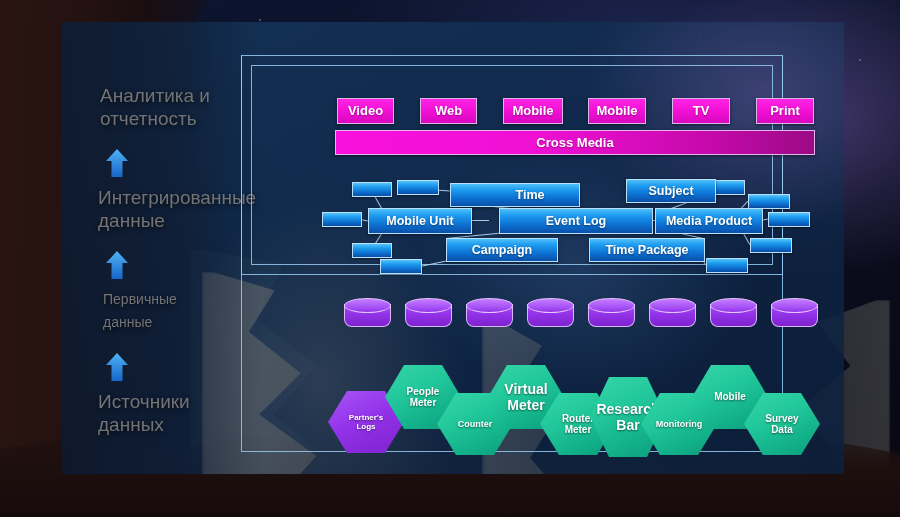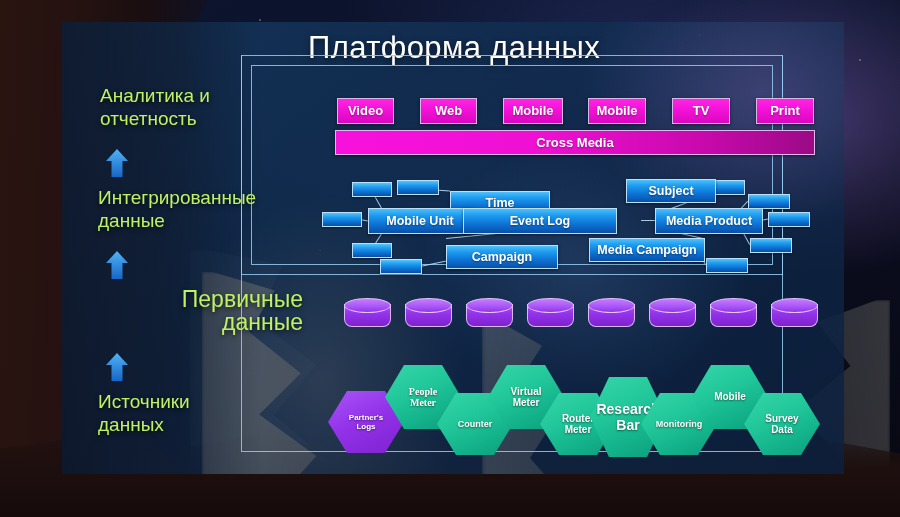--- a/index.html
+++ b/index.html
@@ -77,21 +77,21 @@
 
   
   .panel-left-dark{position:absolute;left:0;top:0;width:200px;height:452px;
     background:linear-gradient(90deg,rgba(12,18,34,.72) 0%,rgba(14,22,40,.55) 60%,rgba(14,22,40,0) 100%);}
 
   
   #title{position:absolute;left:308px;top:30px;color:#fff;font-size:31px;font-weight:400;
     letter-spacing:.4px;text-shadow:0 2px 6px rgba(0,0,0,.55);white-space:nowrap;}
 
   
-  .stage-label{position:absolute;color:#bef264;font-size:19px;line-height:23px;font-weight:400;
+  .stage-label{position:absolute;color:#737373;font-size:19px;line-height:23px;font-weight:400;
     text-shadow:0 2px 5px rgba(0,0,0,.65);width:210px;}
   .arrow{position:absolute;width:24px;height:30px;}
   .arrow svg{display:block;}
 
   
   .frame-outer{position:absolute;left:241px;top:55px;width:540px;height:218px;
     border:1px solid rgba(150,205,245,.85);}
   .frame-inner{position:absolute;left:251px;top:65px;width:520px;height:198px;
     border:1px solid rgba(150,205,245,.85);}
   .frame-big{position:absolute;left:241px;top:55px;width:540px;height:396px;
@@ -148,26 +148,25 @@
   <div class="rock-mid2"></div>
   <div class="rock-bottom"></div>
 
   <div id="panel">
     <div class="panel-art"></div>
     <div class="panel-rock"></div>
     <div class="panel-rock2"></div>
     <div class="panel-left-dark"></div>
   </div>
 
-  <div id="title">Платформа данных</div>
 
   <div id="stage-labels">
       <div class="stage-label" style="left: 100px; top: 84px; width: 200px; font-size: 19px;">Аналитика и<br>отчетность</div>
       <div class="stage-label" style="left: 98px; top: 186px; width: 210px; font-size: 19px;">Интегрированные<br>данные</div>
-      <div class="stage-label" style="left: 103px; top: 288px; width: 200px; font-size: 23px; text-align: right;">Первичные<br>данные</div>
+      <div class="stage-label" style="left: 103px; top: 288px; width: 200px; font-size: 14px;">Первичные<br>данные</div>
       <div class="stage-label" style="left: 98px; top: 390px; width: 200px; font-size: 19px;">Источники<br>данных</div>
     </div>
   <div id="arrows">
       <div class="arrow" style="left: 105px; top: 148px;">
         <svg width="24" height="30" viewBox="0 0 24 30">
           <defs>
             <linearGradient id="ag105148" x1="0" y1="0" x2="0" y2="1">
               <stop offset="0" stop-color="#4fb3f5"></stop>
               <stop offset="1" stop-color="#1766c8"></stop>
             </linearGradient>
@@ -238,27 +237,27 @@
       <div class="chip" style="left: 420px; top: 98px; width: 55px;">Web</div>
       <div class="chip" style="left: 503px; top: 98px; width: 58px;">Mobile</div>
       <div class="chip" style="left: 588px; top: 98px; width: 56px;">Mobile</div>
       <div class="chip" style="left: 672px; top: 98px; width: 56px;">TV</div>
       <div class="chip" style="left: 756px; top: 98px; width: 56px;">Print</div>
     </div>
   <div id="crossmedia-holder">
       <div class="crossbar" style="left: 335px; top: 130px; width: 478px;">Cross Media</div>
     </div>
   <div id="entities">
-      <div class="ent" style="left: 450px; top: 191px; width: 98px; height: 22px;">Time</div>
+      <div class="ent" style="left: 450px; top: 183px; width: 98px; height: 22px; padding-left: 30px;">Time</div>
       <div class="ent" style="left: 626px; top: 179px; width: 88px; height: 22px;">Subject</div>
       <div class="ent" style="left: 368px; top: 208px; width: 102px; height: 24px;">Mobile Unit</div>
-      <div class="ent" style="left: 463px; top: 208px; width: 152px; height: 24px;">Event Log</div>
+      <div class="ent" style="left: 499px; top: 208px; width: 152px; height: 24px;">Event Log</div>
       <div class="ent" style="left: 655px; top: 208px; width: 106px; height: 24px;">Media Product</div>
-      <div class="ent" style="left: 446px; top: 245px; width: 110px; height: 22px; text-align: center;">Campaign</div>
-      <div class="ent" style="left: 589px; top: 238px; width: 114px; height: 22px;">Media Campaign</div>
+      <div class="ent" style="left: 446px; top: 238px; width: 110px; height: 22px; text-align: center;">Campaign</div>
+      <div class="ent" style="left: 589px; top: 238px; width: 114px; height: 22px;">Time Package</div>
     </div>
   <div id="dbs">
       <div class="db" style="left: 344px; top: 298px;">
         <div class="body"></div>
         <div class="top"></div>
       </div>
       <div class="db" style="left: 405px; top: 298px;">
         <div class="body"></div>
         <div class="top"></div>
       </div>
@@ -282,22 +281,22 @@
         <div class="body"></div>
         <div class="top"></div>
       </div>
       <div class="db" style="left: 771px; top: 298px;">
         <div class="body"></div>
         <div class="top"></div>
       </div>
     </div>
   <div id="hexes">
       <div class="hex purple" style="left: 328px; top: 391px; width: 76px; height: 62px; font-size: 8px;">Partner's<br>Logs</div>
-      <div class="hex green" style="left: 385px; top: 365px; width: 76px; height: 64px; font-size: 10px; font-family: Liberation Serif, serif;">People<br>Meter</div>
+      <div class="hex green" style="left: 385px; top: 365px; width: 76px; height: 64px; font-size: 10px;">People<br>Meter</div>
       <div class="hex green" style="left: 437px; top: 393px; width: 76px; height: 62px; font-size: 9px; text-align: right;">Counter</div>
-      <div class="hex green" style="left: 488px; top: 365px; width: 76px; height: 64px; font-size: 10px;">Virtual<br>Meter</div>
+      <div class="hex green" style="left: 488px; top: 365px; width: 76px; height: 64px; font-size: 14px;">Virtual<br>Meter</div>
       <div class="hex green" style="left: 540px; top: 393px; width: 76px; height: 62px; font-size: 10px;">Router<br>Meter</div>
       <div class="hex green" style="left: 590px; top: 377px; width: 76px; height: 80px; font-size: 14px;">Research<br>Bar</div>
       <div class="hex green" style="left: 641px; top: 393px; width: 76px; height: 62px; font-size: 9px;">Monitoring</div>
       <div class="hex green" style="left: 692px; top: 365px; width: 76px; height: 64px; font-size: 10px;">Mobile</div>
       <div class="hex green" style="left: 744px; top: 393px; width: 76px; height: 62px; font-size: 10px;">Survey<br>Data</div>
     </div>
 </div>
 
 </body></html>

